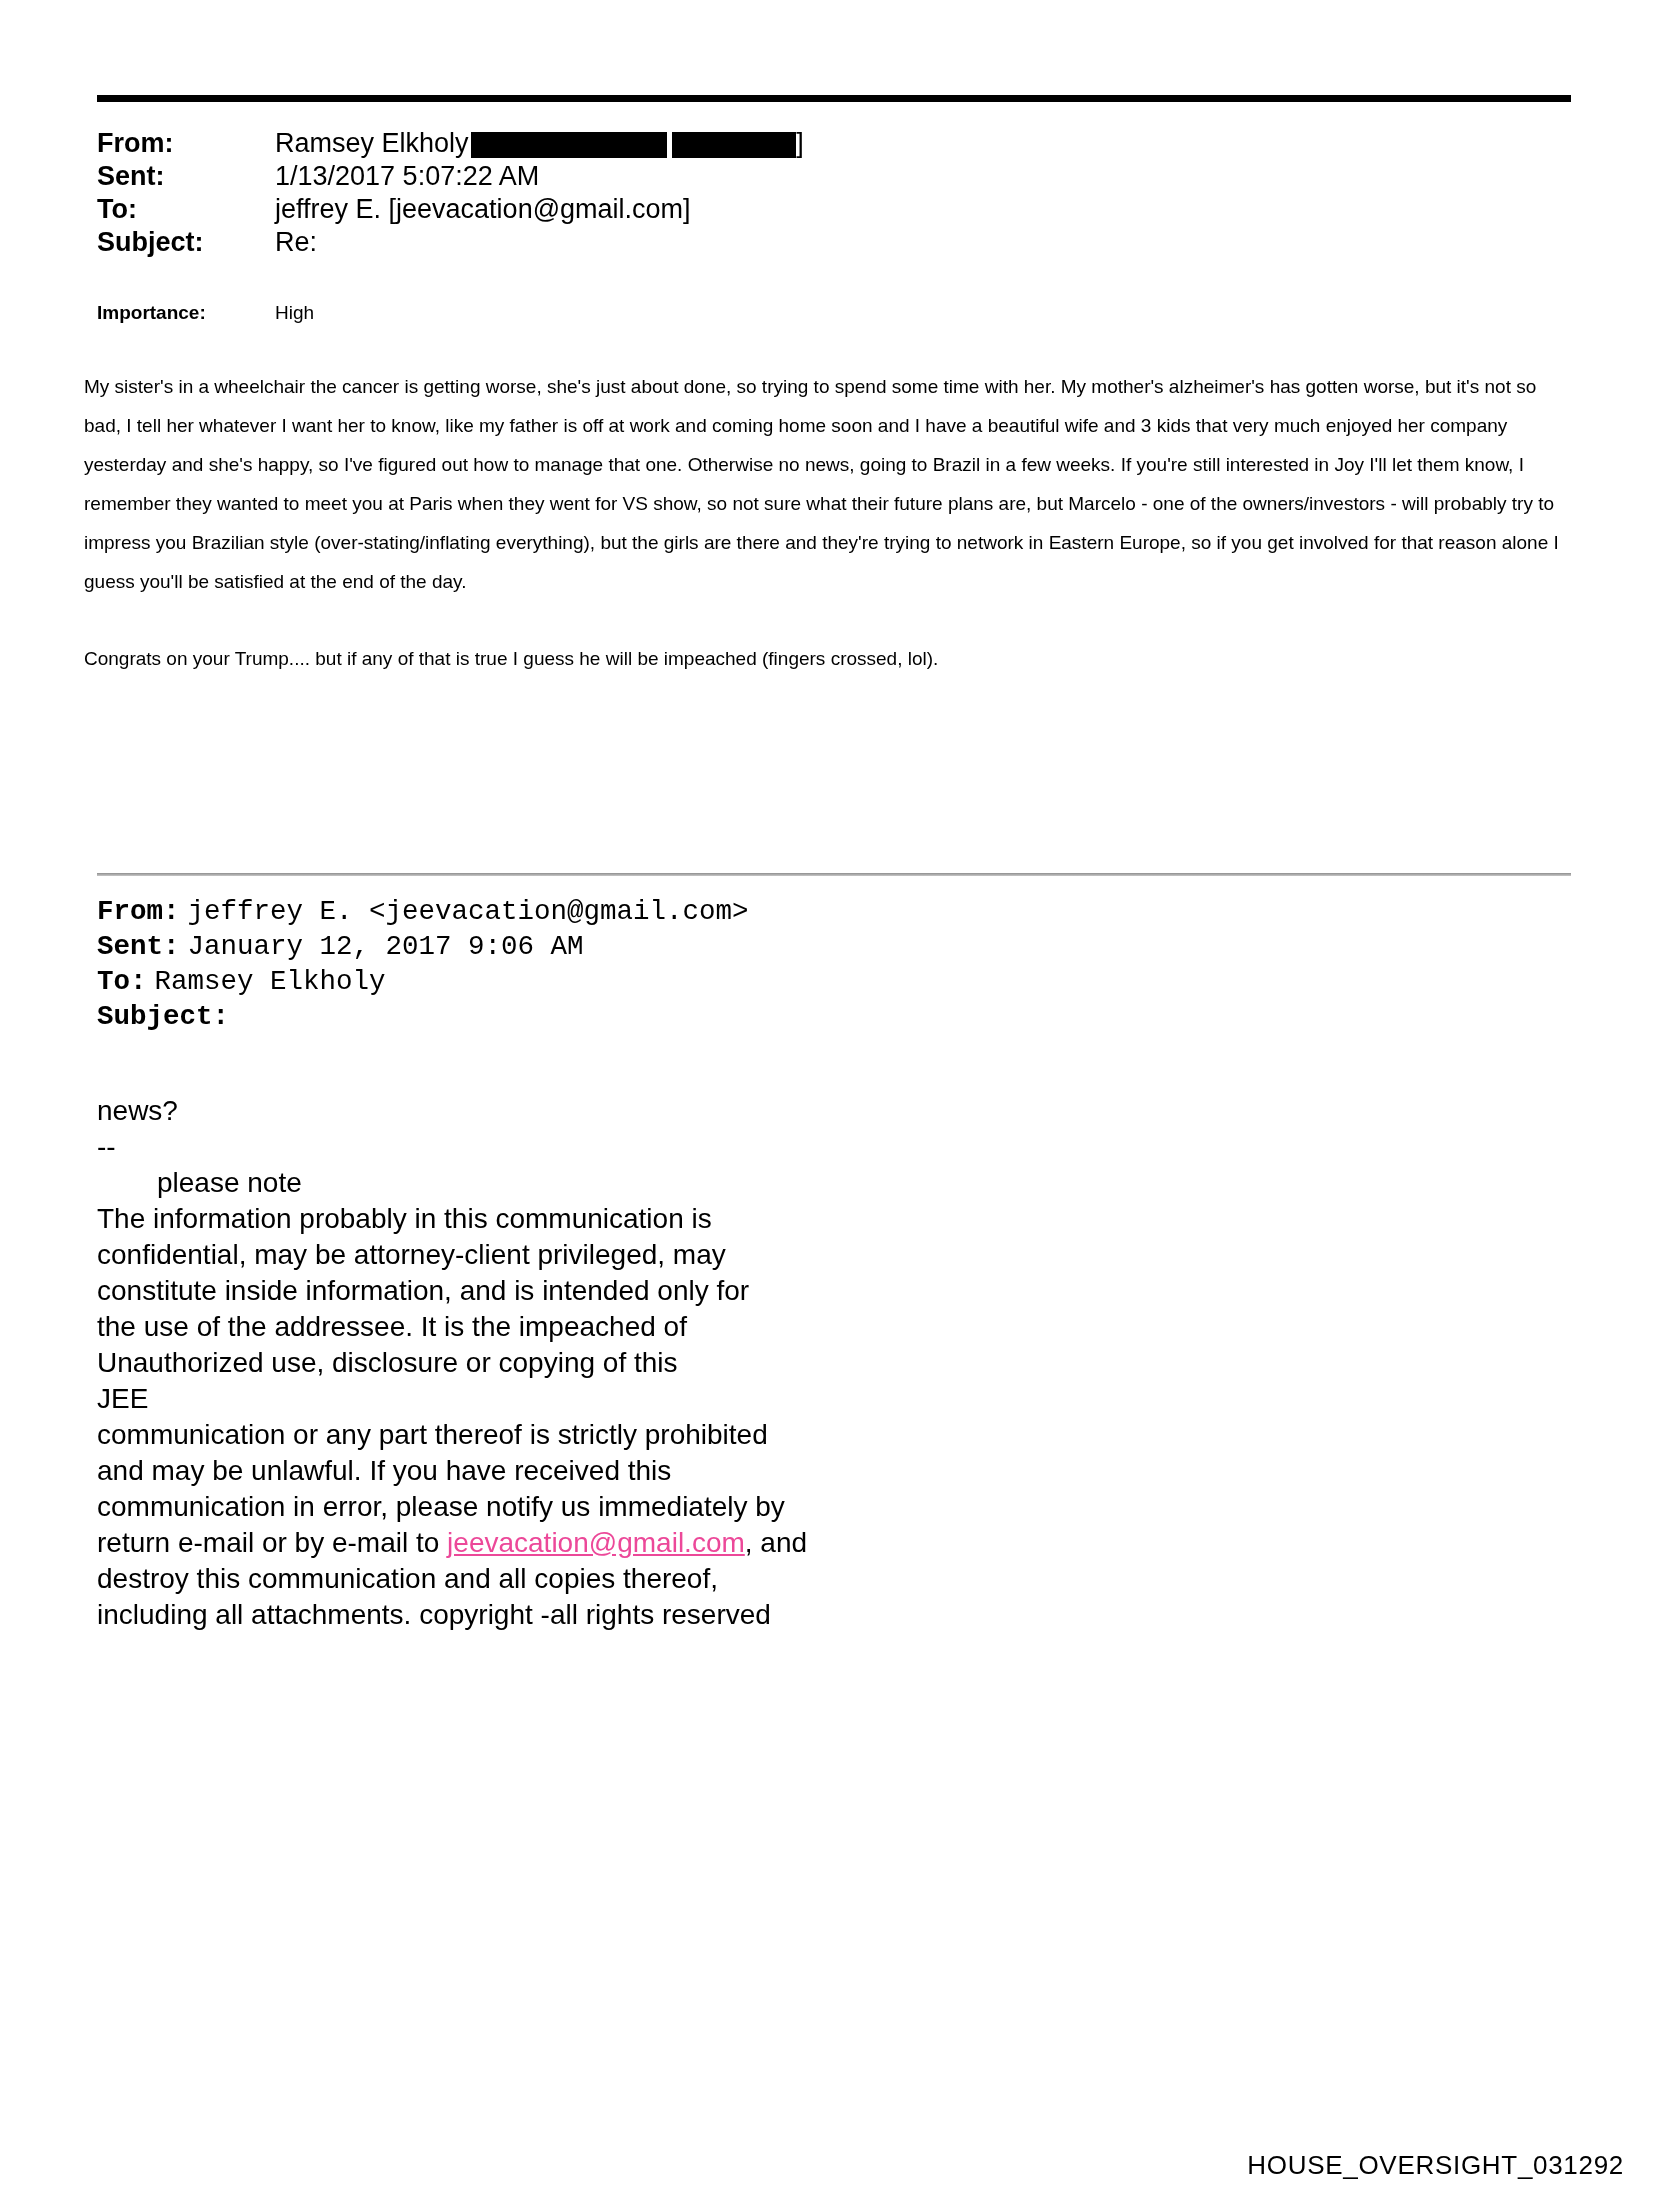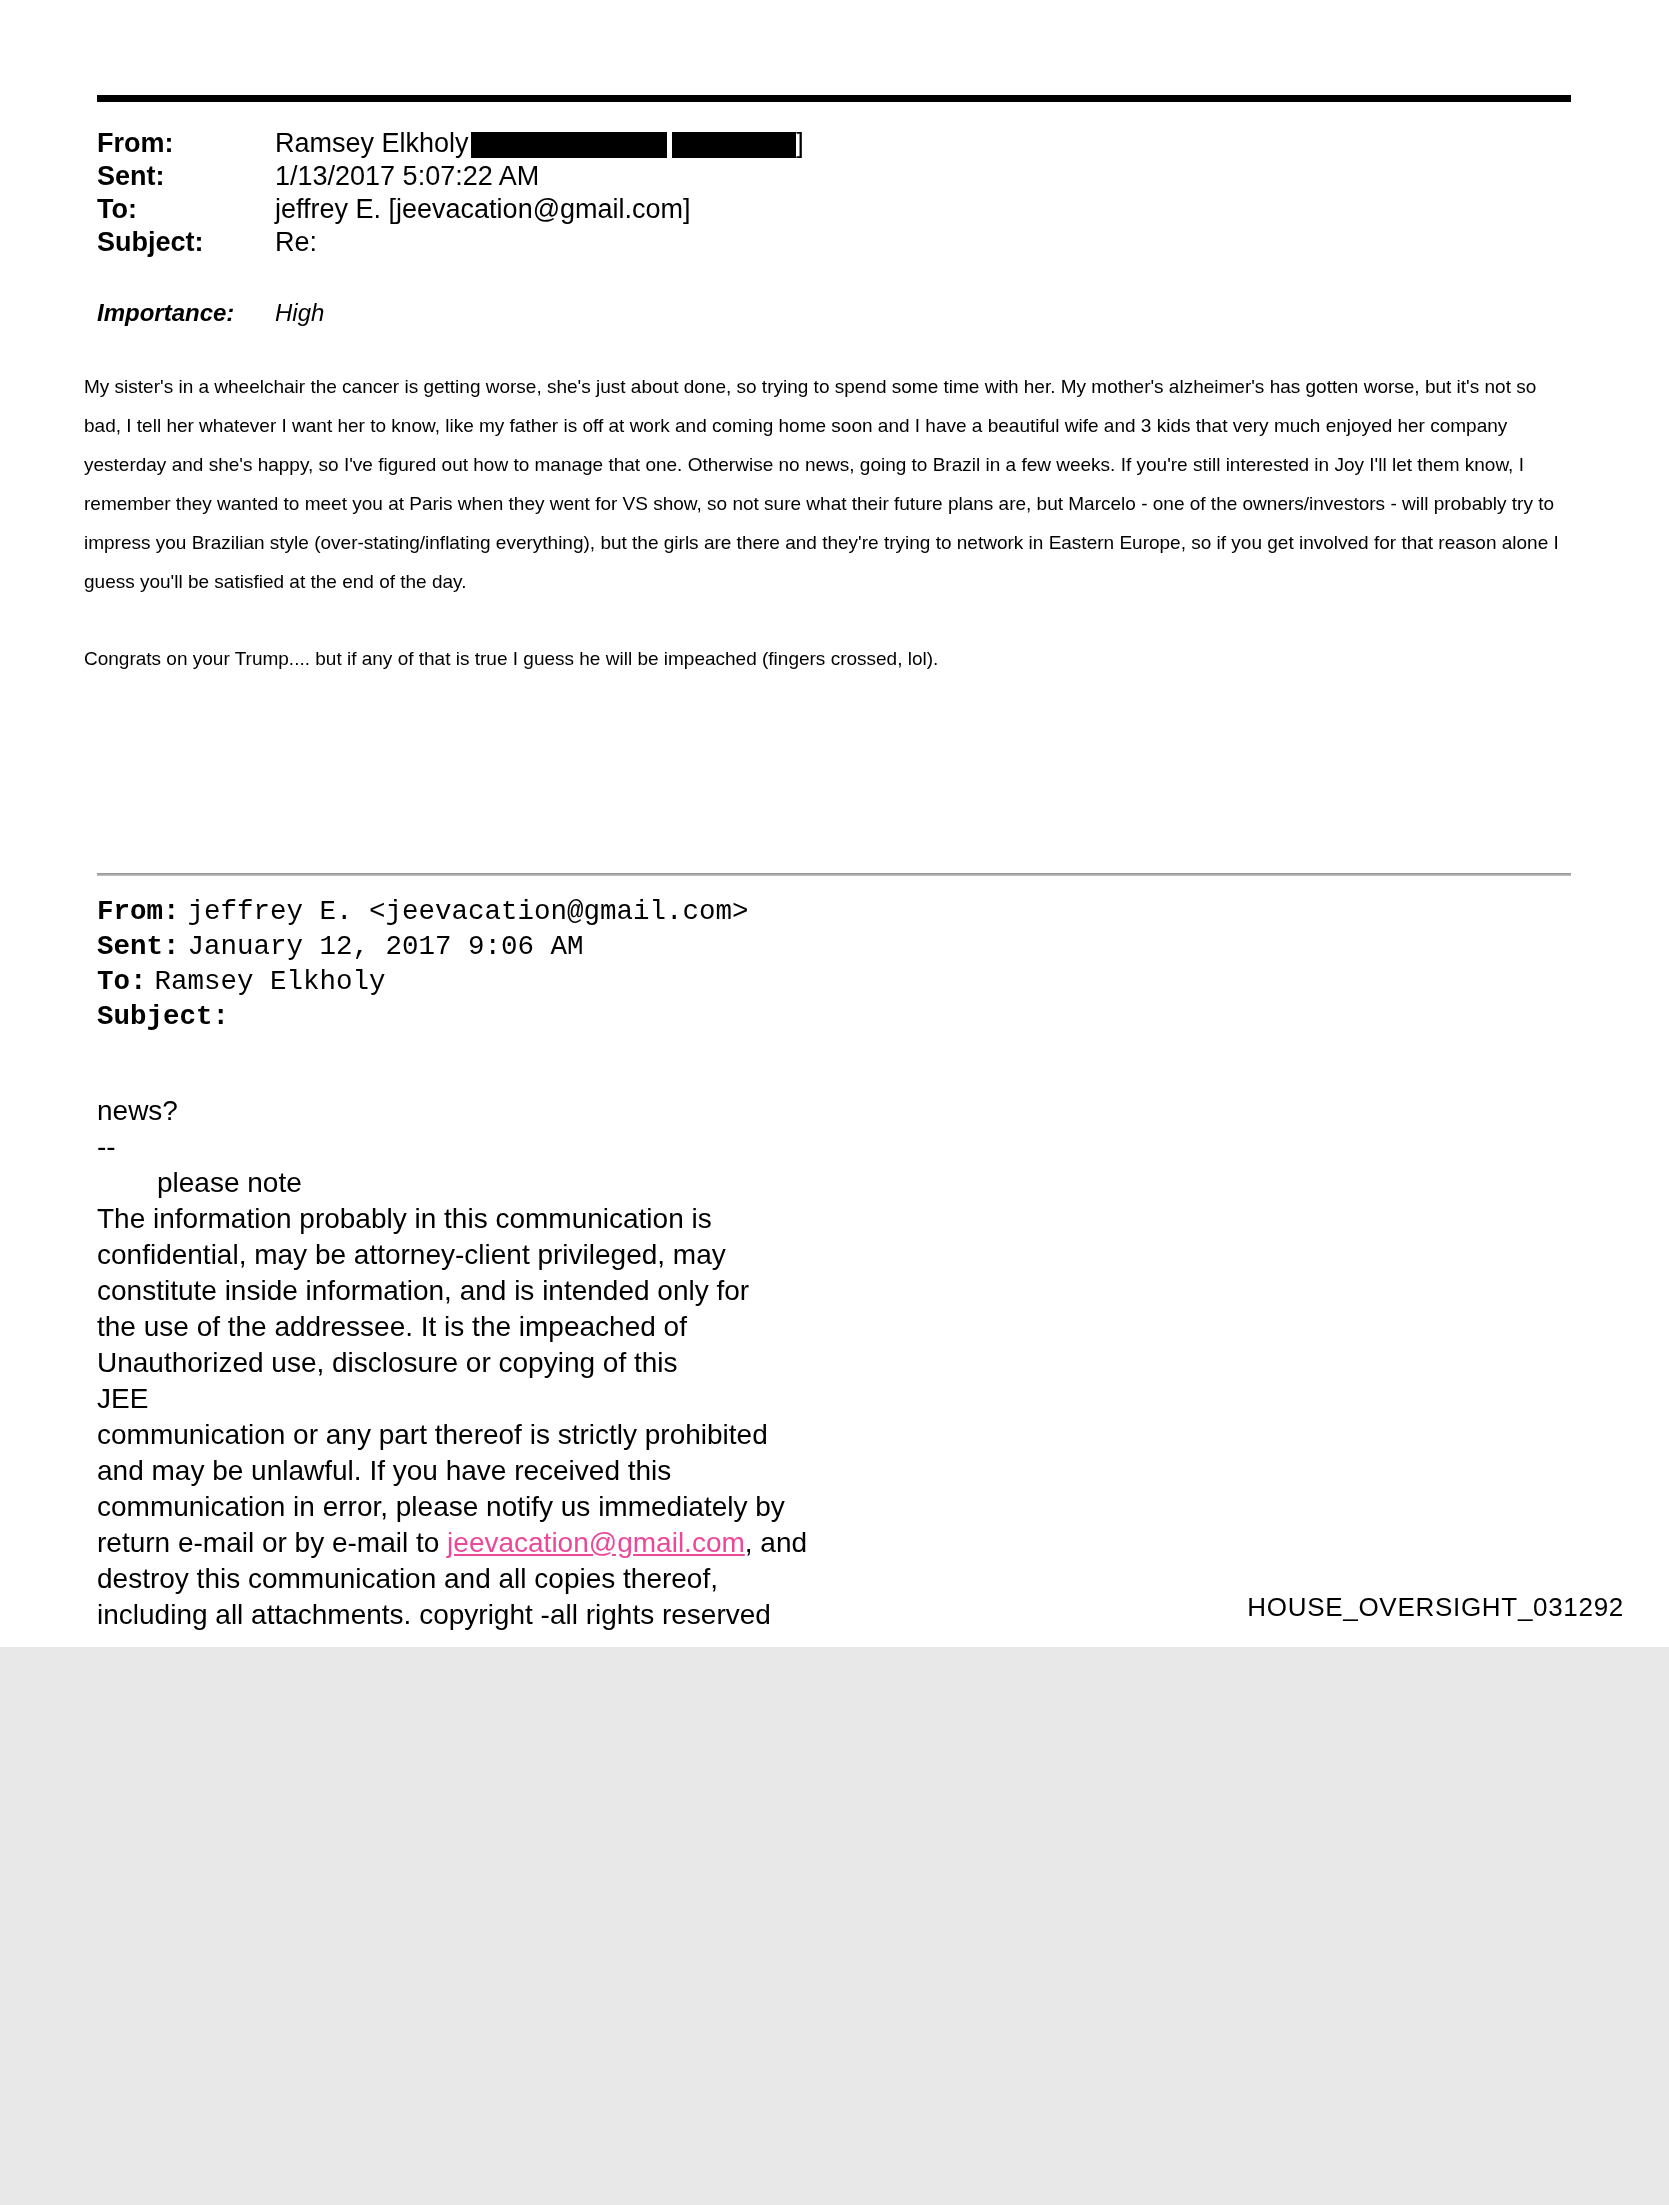--- a/index.html
+++ b/index.html
@@ -1,37 +1,37 @@
 <!DOCTYPE html>
 <html style="font-size:10.5px"><head>
 <meta charset="utf-8">
 <style>
   html,body { margin:0; padding:0; background:#e8e8e8; }
   .page {
     position:relative;
-    width:1669px; height:1647px;
+    width:1669px; height:2205px;
     background:#ffffff;
     font-family:"Liberation Sans", sans-serif;
     color:#000;
     overflow:hidden;
   }
   .top-rule {
     position:absolute; left:97px; top:95px;
     width:1474px; height:6.5px; background:#000;
   }
   
   .header1 {
     position:absolute; left:97px; top:127px;
     font-size:27px; line-height:33px;
   }
   .h-row { display:flex; }
   .h-label { width:178px; font-weight:700; flex:0 0 178px; }
   .importance {
     position:absolute; left:97px; top:296px;
-    font-size:24px; line-height:33px;font-style:italic;
+    font-size:19px; line-height:33px;
   }
   .redaction-bar {
     display:inline-block; height:26px; background:#000;
     vertical-align:-5.9px;
   }
   .bar1 { width:196px; margin-left:2.6px; }
   .bar2 { width:124px; margin-left:5.2px; }
   
   .body1 {
     position:absolute; left:84px; top:367px; width:1477px;

